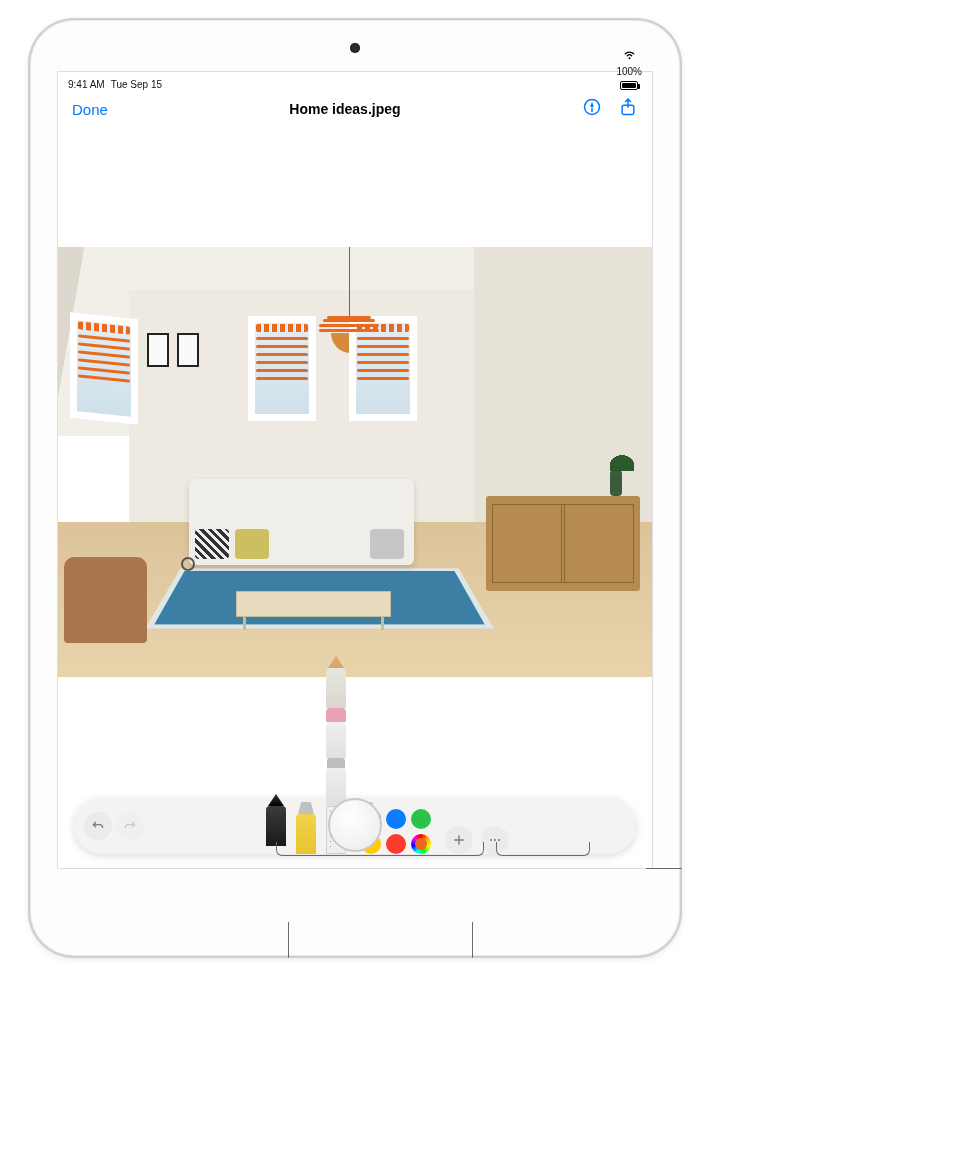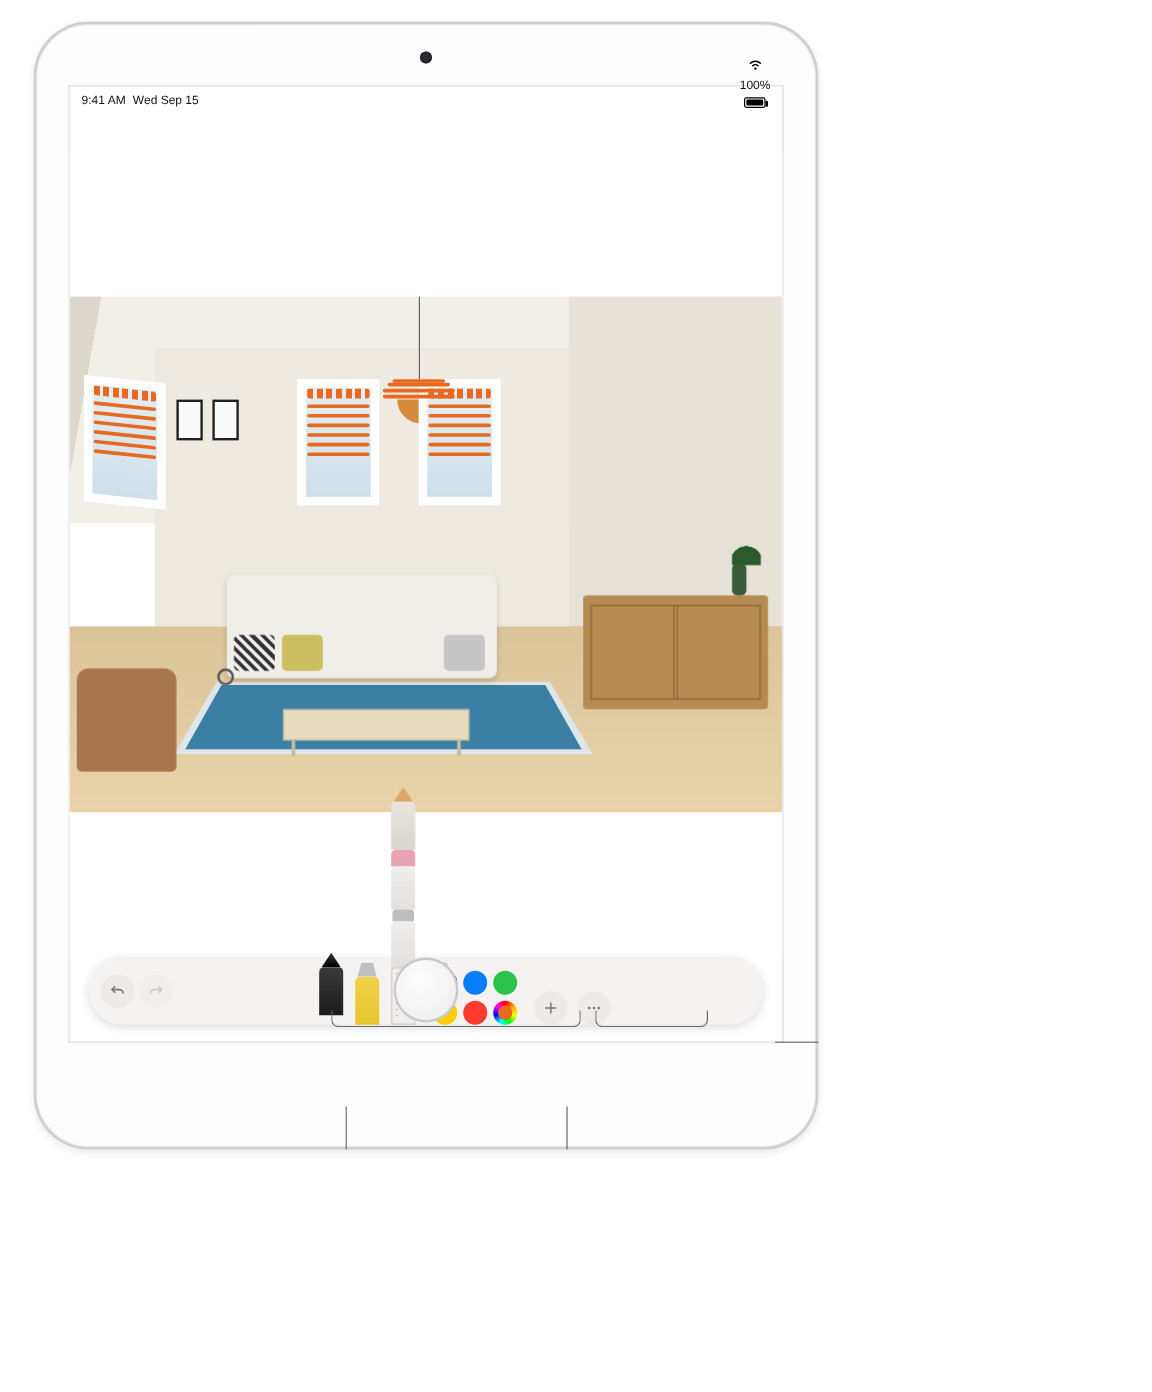--- a/index.html
+++ b/index.html
@@ -200,35 +200,54 @@
 
 <div class="device">
   <div class="device-inner">
     <div class="camera"></div>
 
     <div class="screen">
 
       <div class="statusbar">
         <div class="left">
           <span>9:41 AM</span>
-          <span>Wed Sep 15</span>
+          <span>Tue Sep 15</span>
         </div>
         <div class="right">
           <span>
             <svg width="13" height="10" viewBox="0 0 13 10">
                 <path d="M6.5 9.2a1 1 0 100-2 1 1 0 000 2zm-2.6-3a.6.6 0 01 0-.9 3.7 3.7 0 015.2 0 .6.6 0 11-.9.9 2.4 2.4 0 00-3.4 0 .6.6 0 01-.9 0zm-2-2a.6.6 0 010-.9 6.5 6.5 0 019.2 0 .6.6 0 01-.9.9 5.2 5.2 0 00-7.4 0 .6.6 0 01-.9 0z" fill="#000"></path>
               </svg>
           </span>
           <span>100%</span>
           <span class="battery">
               <span class="fill"></span>
             </span>
         </div>
       </div>
 
+      <div class="navbar">
+        <span class="done">Done</span>
+        <span class="title">Home ideas.jpeg</span>
+        <div class="actions">
+          <span>
+            <svg viewBox="0 0 24 24" fill="none" stroke="#007aff" stroke-width="1.8">
+                <circle cx="12" cy="12" r="9"></circle>
+                <path d="M12 6l2.2 5.4-2.2 1-2.2-1z" fill="#007aff" stroke="none"></path>
+                <path d="M12 13v5"></path>
+              </svg>
+          </span>
+          <span>
+            <svg viewBox="0 0 24 24" fill="none" stroke="#007aff" stroke-width="1.8">
+                <path d="M12 3v10M8.5 6L12 2.5 15.5 6"></path>
+                <rect x="5" y="10" width="14" height="11" rx="2"></rect>
+              </svg>
+          </span>
+        </div>
+      </div>
 
       <div class="content">
         <div class="photo">
           <div class="ceiling"></div>
             <div class="ceil-left"></div>
           <div class="wall-back"></div>
             <div class="wall-right"></div>
           <div class="floor"></div>
           <div class="rug"></div>
           <div class="sideboard"></div>

